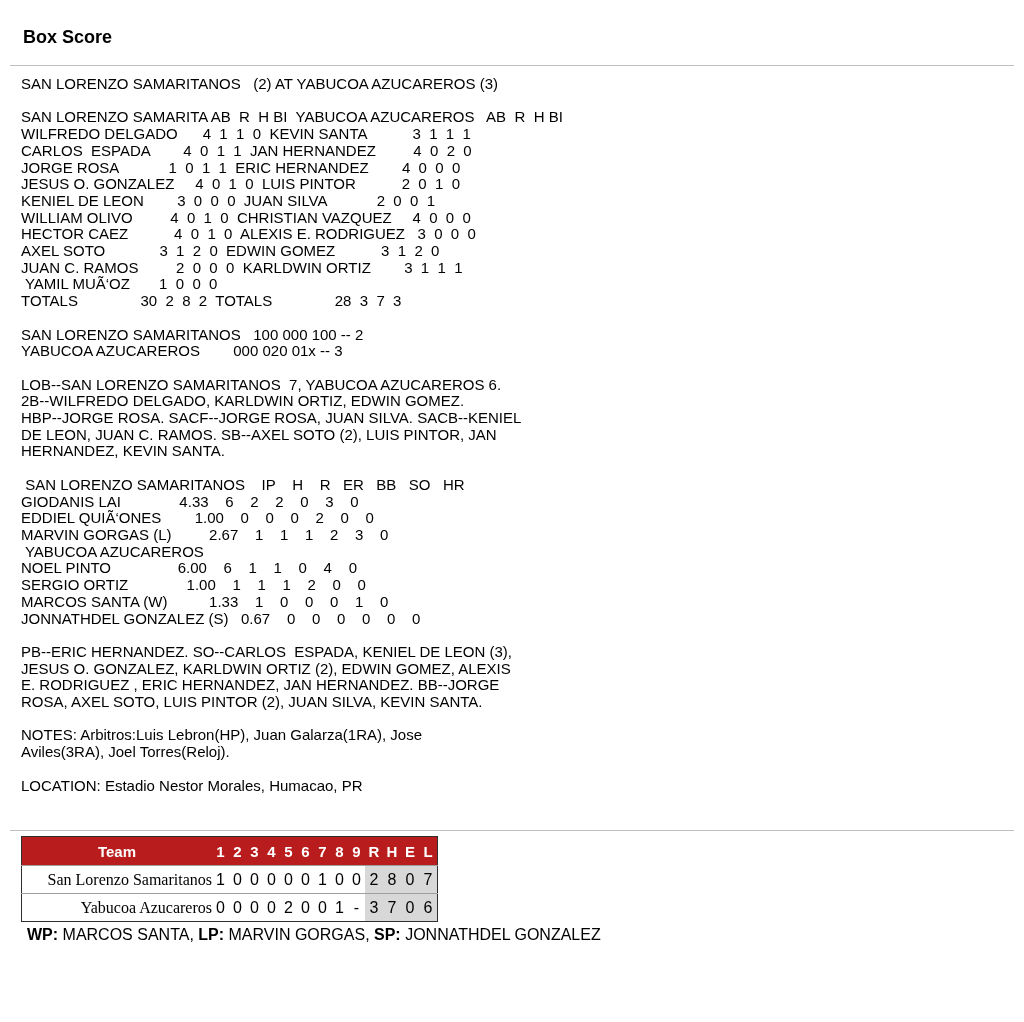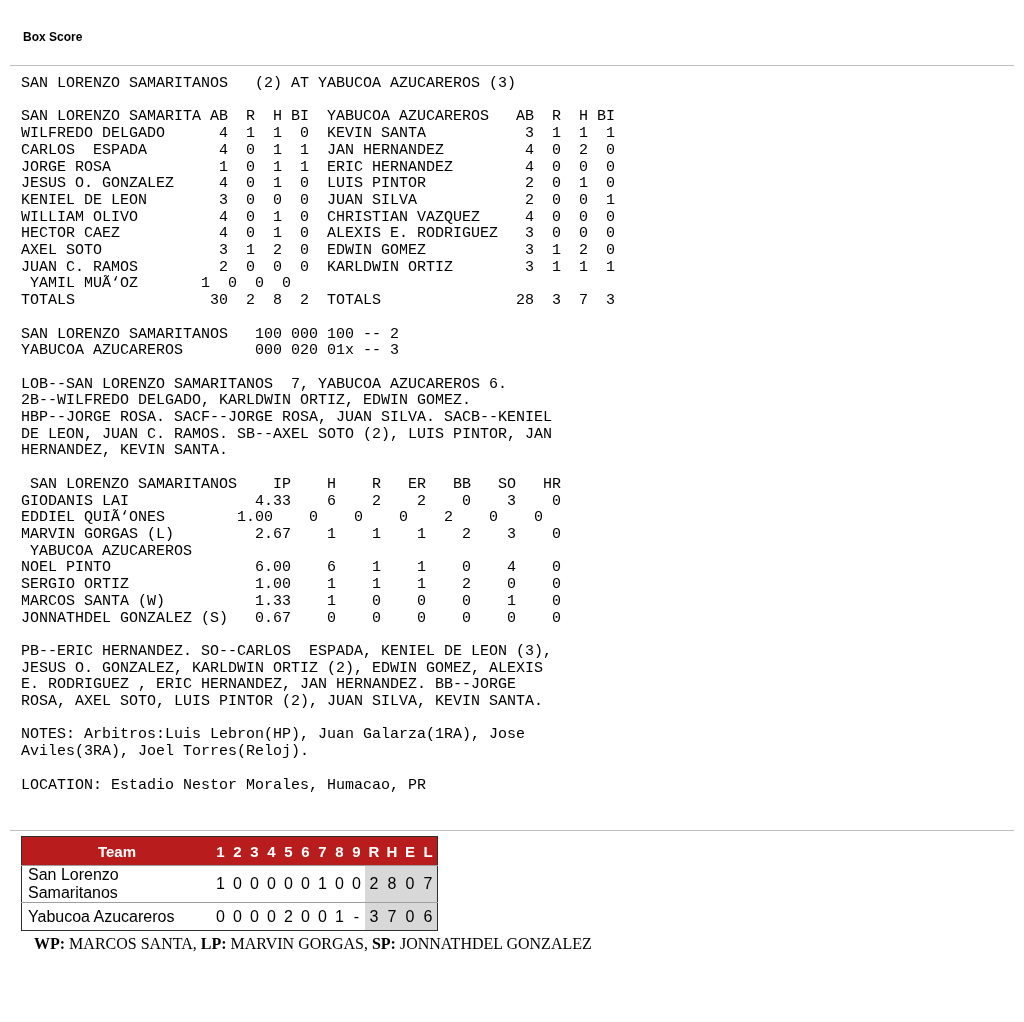--- a/index.html
+++ b/index.html
@@ -4,55 +4,55 @@
 <style>
   html,body { margin:0; padding:0; background:#ffffff; color:#000000; }
   body { font-family:"Liberation Sans", sans-serif; }
   .page { width:1024px; height:1022px; box-sizing:border-box; overflow:hidden; position:relative; }
 
   .page-title {
     font-size:28px; font-weight:bold; line-height:32px;
     margin:0; padding:30px 0 0 23px; white-space:nowrap;
   }
   .subtitle {
-    font-size:12px; font-weight:bold; line-height:21px;
+    font-size:18px; font-weight:bold; line-height:21px;
     padding:27px 0 0 23px;
   }
   hr { border:none; border-top:1px solid #bfbfbf; height:0; }
   hr.top    { margin:17px 10px 0 10px; }
   hr.bottom { margin:36px 10px 0 10px; }
 
   pre.boxscore {
     margin:10px 0 0 21px;
-    font-family:Liberation Mono, monospace;
+    font-family:Liberation Sans, sans-serif;
     font-size:15px; line-height:16.7px;
     white-space:pre;
   }
 
   table.linescore {
     border-collapse:collapse;
     margin:5px 0 0 21px;
     border:1px solid #2f2f2f;
   }
   table.linescore thead th {
     color:#ffffff; font-weight:bold; font-size:15px;
     height:28px; padding:0; text-align:center;
   }
   table.linescore th.team, table.linescore td.team { width:184px; }
   table.linescore th.inn,  table.linescore td.inn  { width:17px; }
   table.linescore th.tot,  table.linescore td.tot  { width:18px; }
   table.linescore tbody tr { border-top:1px solid #9e9e9e; background:#ffffff; }
   table.linescore tbody td {
     height:27px; font-size:16px; text-align:center; padding:0;
   }
-  table.linescore tbody td.team { text-align:left; padding-left:6px; }
+  table.linescore tbody td.team { text-align:right; padding-left:6px;font-family:Liberation Serif, serif; }
 
   .wp-line {
-    margin:4px 0 0 34px;
-    font-size:16px; line-height:18px; white-space:nowrap;font-family:Liberation Serif, serif;
+    margin:4px 0 0 27px;
+    font-size:16px; line-height:18px; white-space:nowrap;
   }
   .wp-line b { font-weight:bold; }
 </style>
 </head>
 <body>
 
 <div class="page">
 
 
   <div class="subtitle">Box Score</div>

